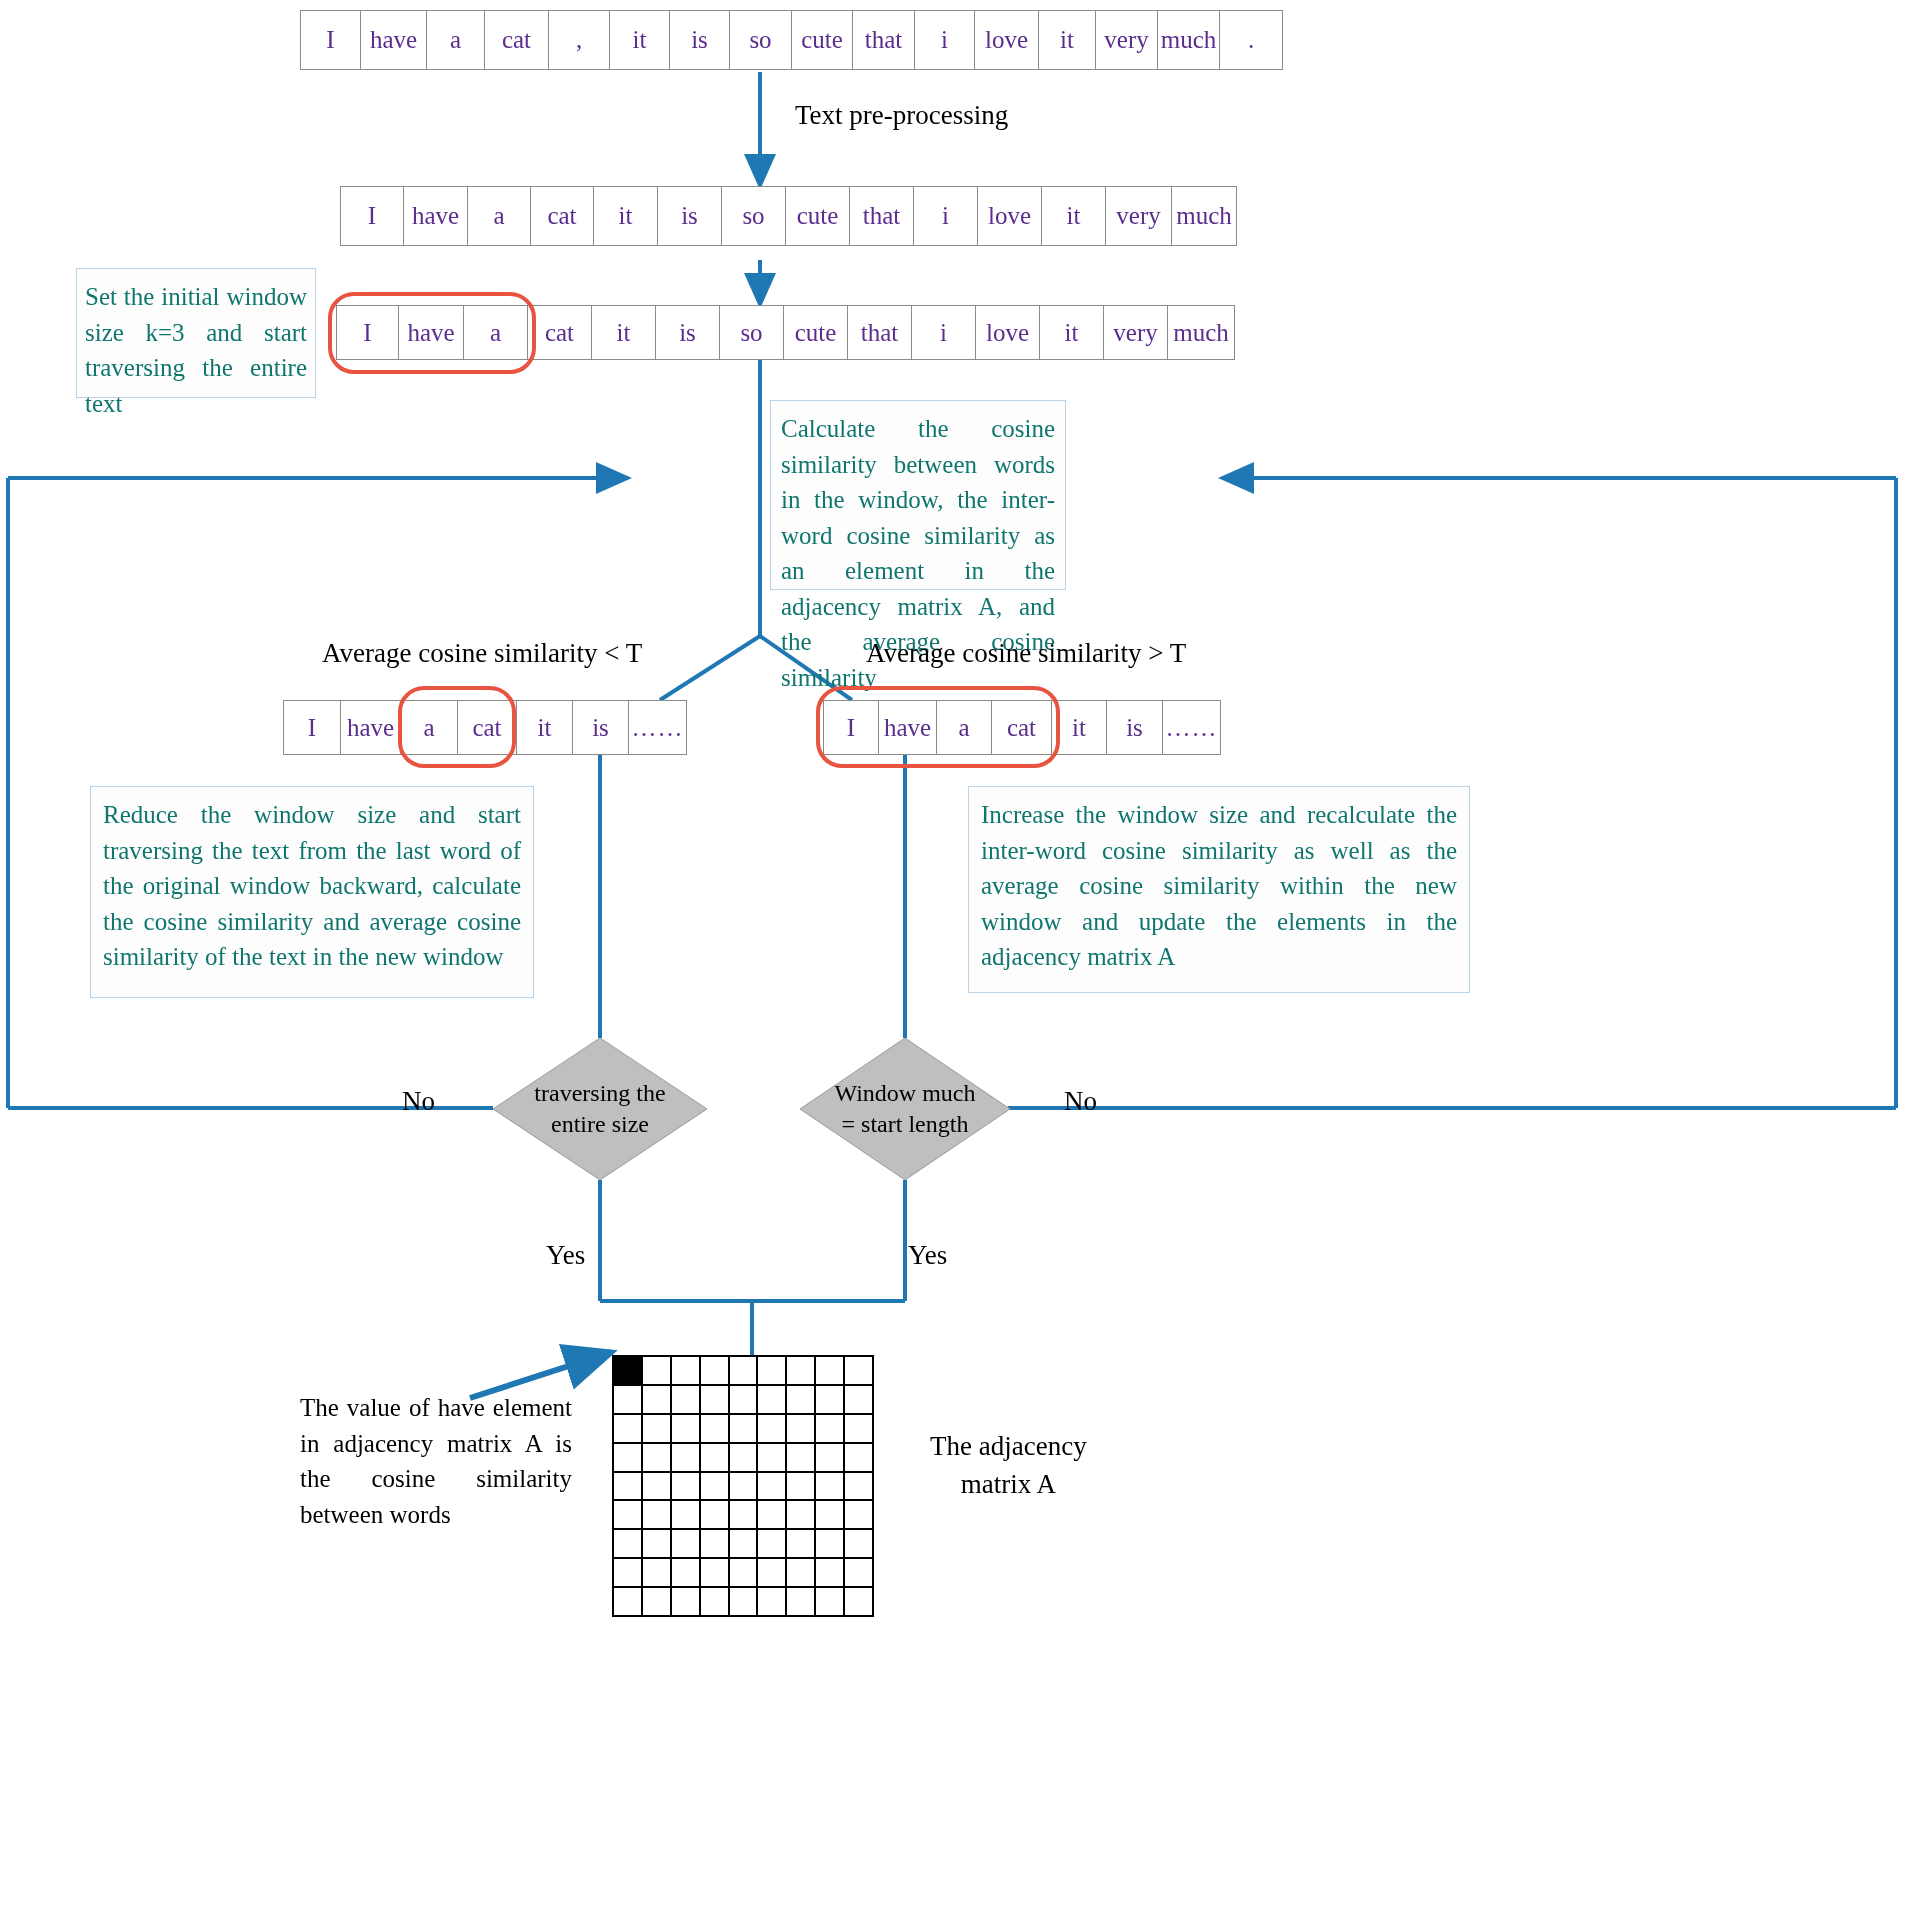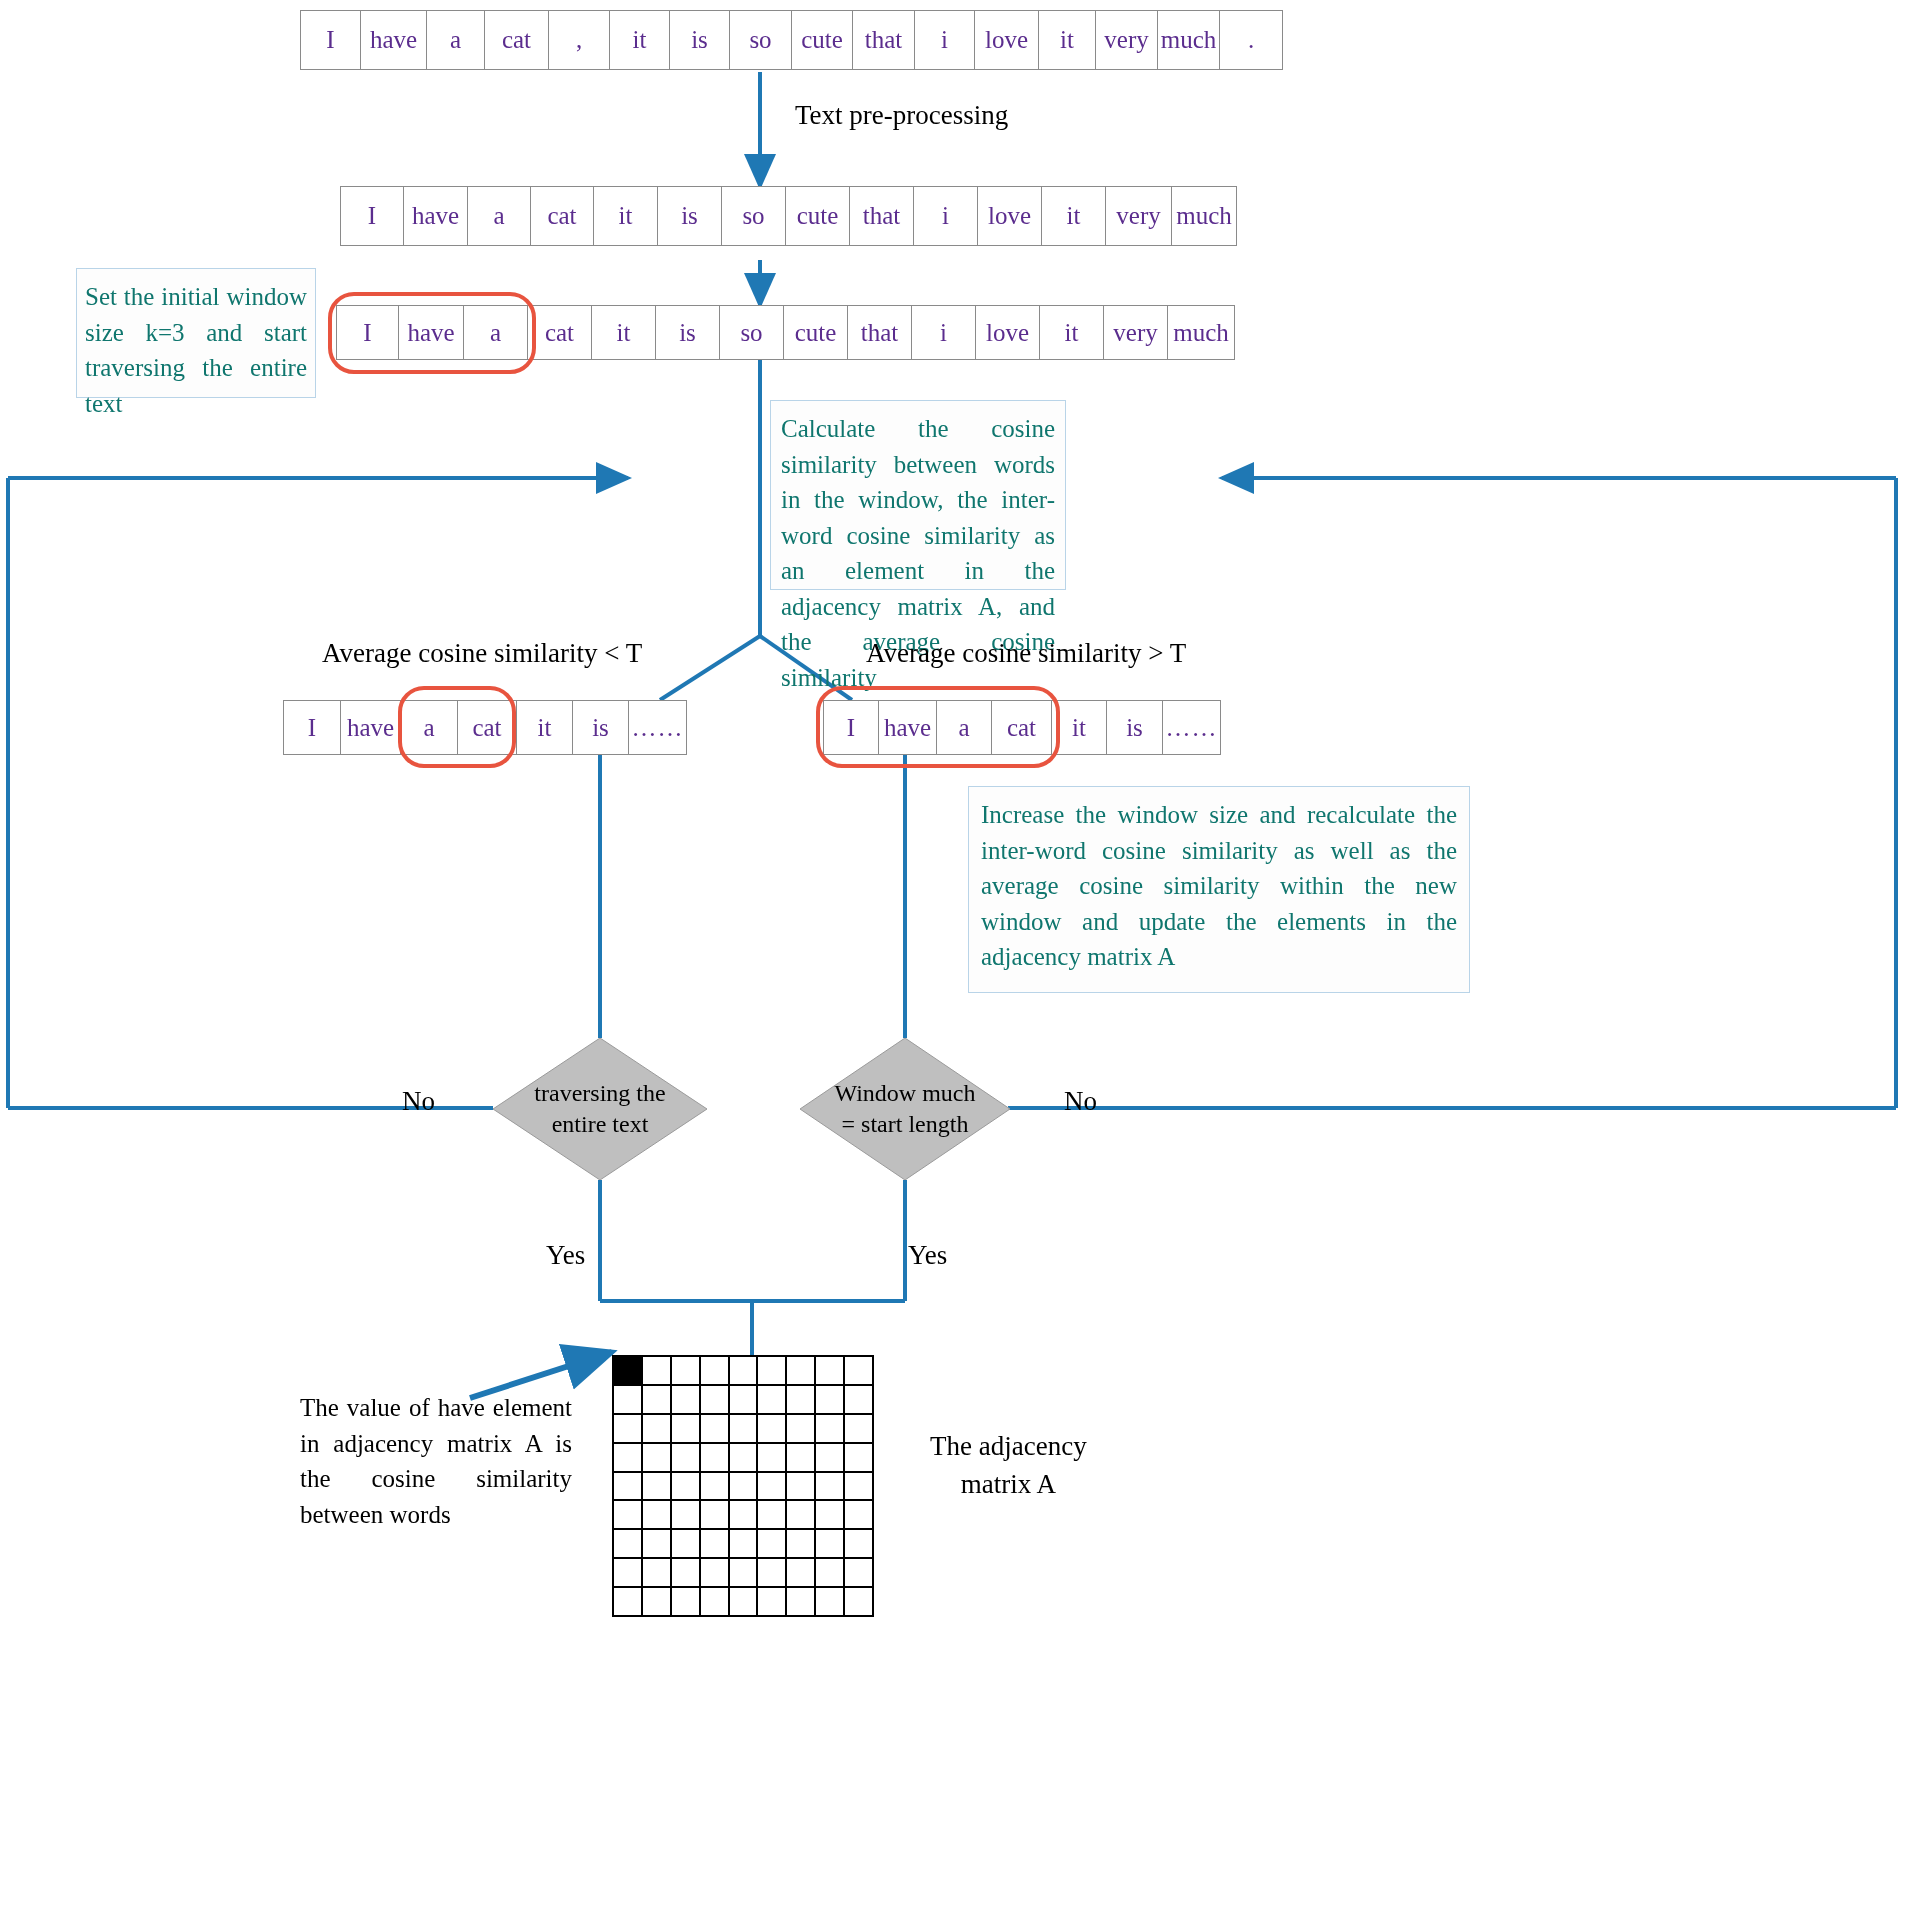--- a/index.html
+++ b/index.html
@@ -171,32 +171,35 @@
     <div class="cell" style="width:55px;">I</div>
     <div class="cell" style="width:58px;">have</div>
     <div class="cell" style="width:55px;">a</div>
     <div class="cell" style="width:60px;">cat</div>
     <div class="cell" style="width:55px;">it</div>
     <div class="cell" style="width:56px;">is</div>
     <div class="cell dots" style="width:57px;">……</div>
   </div>
   <div class="redbox" style="left:816px; top:686px; width:244px; height:82px;"></div>
 
+  <div class="infobox" style="left:90px; top:786px; width:444px; height:212px; padding:10px 12px; font-size:25px;">
+    <p>Reduce the window size and start traversing the text from the last word of the original window backward, calculate the cosine similarity and average cosine similarity of the text in the new window</p>
+  </div>
 
   <div class="infobox" style="left:968px; top:786px; width:502px; height:207px; padding:10px 12px; font-size:25px;">
     <p>Increase the window size and recalculate the inter-word cosine similarity as well as the average cosine similarity within the new window and update the elements in the adjacency matrix A</p>
   </div>
 
   <div class="diamond" style="left:493px; top:1038px; width:214px; height:142px;">
     <svg width="214" height="142" viewBox="0 0 214 142" xmlns="http://www.w3.org/2000/svg">
       <polygon points="107,0 214,71 107,142 0,71" fill="#bfbfbf" stroke="#9a9a9a" stroke-width="1"></polygon>
     </svg>
     <div class="dtext" style="font-size:24px;">
       <span>traversing the</span>
-      <span>entire text</span>
+      <span>entire size</span>
     </div>
   </div>
 
   <div class="diamond" style="left:800px; top:1038px; width:210px; height:142px;">
     <svg width="210" height="142" viewBox="0 0 210 142" xmlns="http://www.w3.org/2000/svg">
       <polygon points="105,0 210,71 105,142 0,71" fill="#bfbfbf" stroke="#9a9a9a" stroke-width="1"></polygon>
     </svg>
     <div class="dtext" style="font-size:24px;">
       <span>Window much</span>
       <span>= start length</span>

